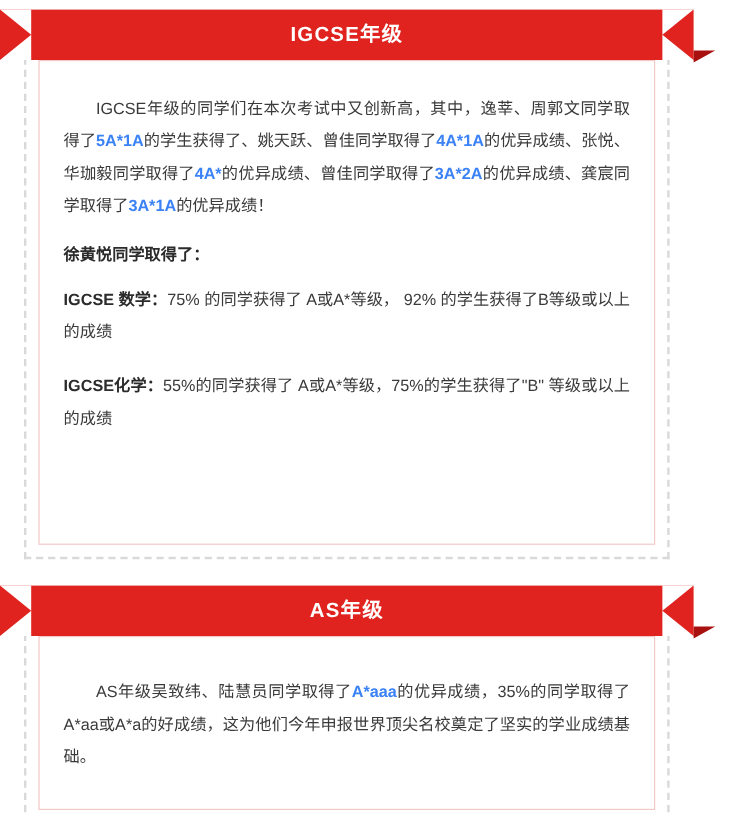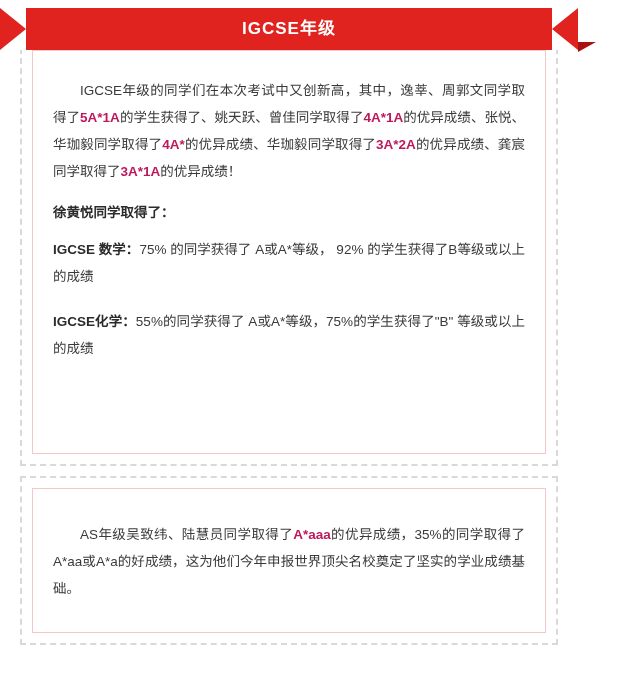--- a/index.html
+++ b/index.html
@@ -130,21 +130,21 @@
   
   p {
     margin: 0 0 14px 0;
     font-size: 13.5px;
     line-height: 2.0;
     color: #3a3a3a;
     text-align: justify;
   }
   p.lead { text-indent: 2em; }
   .hl {
-    color: #be185d;
+    color: #3b82f6;
     font-weight: bold;
   }
   .subject {
     font-weight: bold;
     color: #2b2b2b;
   }
   .subject-para {
     margin-bottom: 18px;
   }
   .mini-gap { margin-bottom: 10px; }
@@ -161,29 +161,39 @@
       <div class="ribbon">
         <div class="ribbon-rect"></div>
         <div class="ribbon-notch-left"></div>
         <div class="ribbon-notch-right"></div>
         <div class="ribbon-title">IGCSE年级</div>
       </div>
     </div>
 
     <div class="card-outer first">
       <div class="card-inner">
-        <p class="lead"><span>IGCSE年级的同学们在本次考试中又创新高，其中，逸莘、周郭文同学取得了</span><span class="hl">5A*1A</span><span>的学生获得了、姚天跃、曾佳同学取得了</span><span class="hl">4A*1A</span><span>的优异成绩、张悦、华珈毅同学取得了</span><span class="hl">4A*</span><span>的优异成绩、华珈毅同学取得了</span><span class="hl">3A*2A</span><span>的优异成绩、龚宸同学取得了</span><span class="hl">3A*1A</span><span>的优异成绩！</span></p>
+        <p class="lead"><span>IGCSE年级的同学们在本次考试中又创新高，其中，逸莘、周郭文同学取得了</span><span class="hl">5A*1A</span><span>的学生获得了、姚天跃、曾佳同学取得了</span><span class="hl">4A*1A</span><span>的优异成绩、张悦、华珈毅同学取得了</span><span class="hl">4A*</span><span>的优异成绩、曾佳同学取得了</span><span class="hl">3A*2A</span><span>的优异成绩、龚宸同学取得了</span><span class="hl">3A*1A</span><span>的优异成绩！</span></p>
         <p class="mini-gap"><span class="subject">徐黄悦同学取得了：</span></p>
         <p class="subject-para"><span class="subject">IGCSE  数学：</span><span>75% 的同学获得了 A或A*等级， 92% 的学生获得了B等级或以上的成绩</span></p>
         <p class="subject-para"><span class="subject">IGCSE化学：</span><span>55%的同学获得了 A或A*等级，75%的学生获得了"B" 等级或以上的成绩</span></p>
       </div>
     </div>
   </div>
 
   <div class="section second">
+    <div class="ribbon-wrap">
+      <div class="tail tail-left"></div>
+      <div class="tail tail-right"></div>
+      <div class="ribbon">
+        <div class="ribbon-rect"></div>
+        <div class="ribbon-notch-left"></div>
+        <div class="ribbon-notch-right"></div>
+        <div class="ribbon-title">AS年级</div>
+      </div>
+    </div>
 
     <div class="card-outer second">
       <div class="card-inner">
         <p class="lead"><span>AS年级吴致纬、陆慧员同学取得了</span><span class="hl">A*aaa</span><span>的优异成绩，35%的同学取得了A*aa或A*a的好成绩，这为他们今年申报世界顶尖名校奠定了坚实的学业成绩基础。</span></p>
       </div>
     </div>
   </div>
 
 </div>
 

